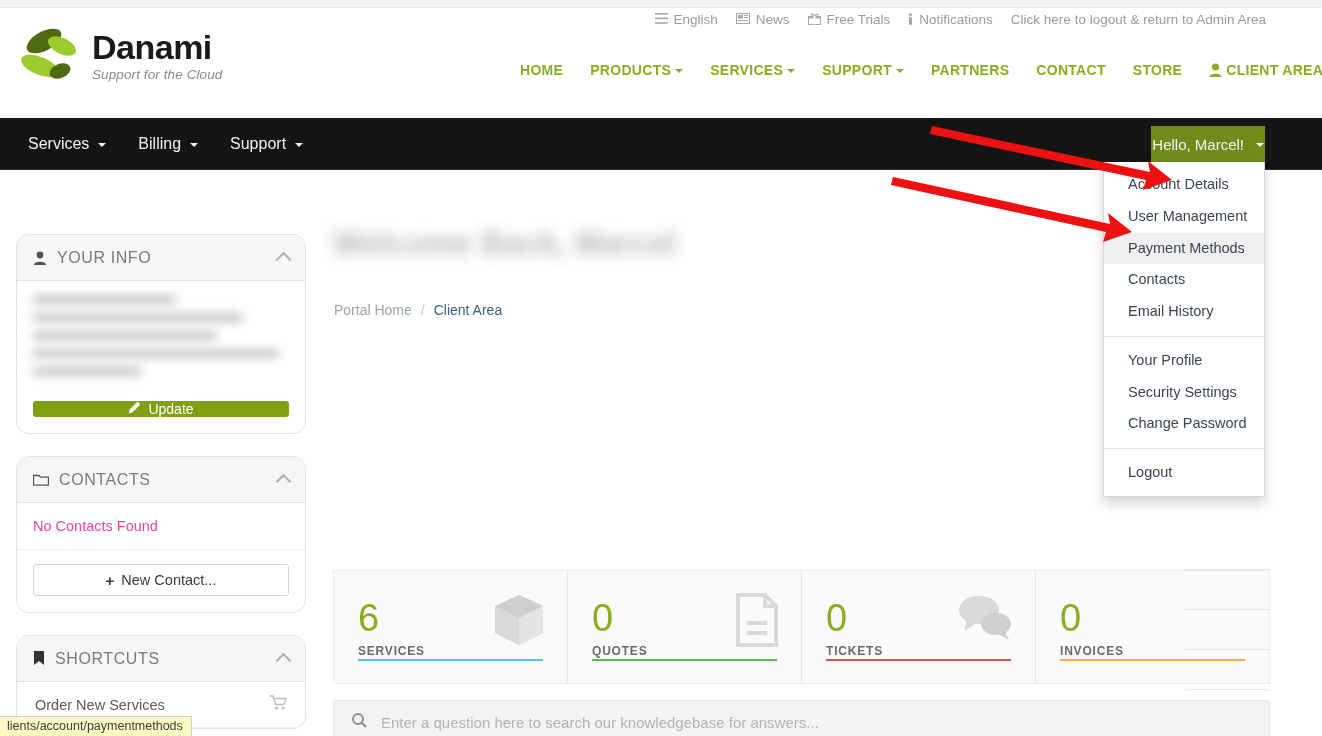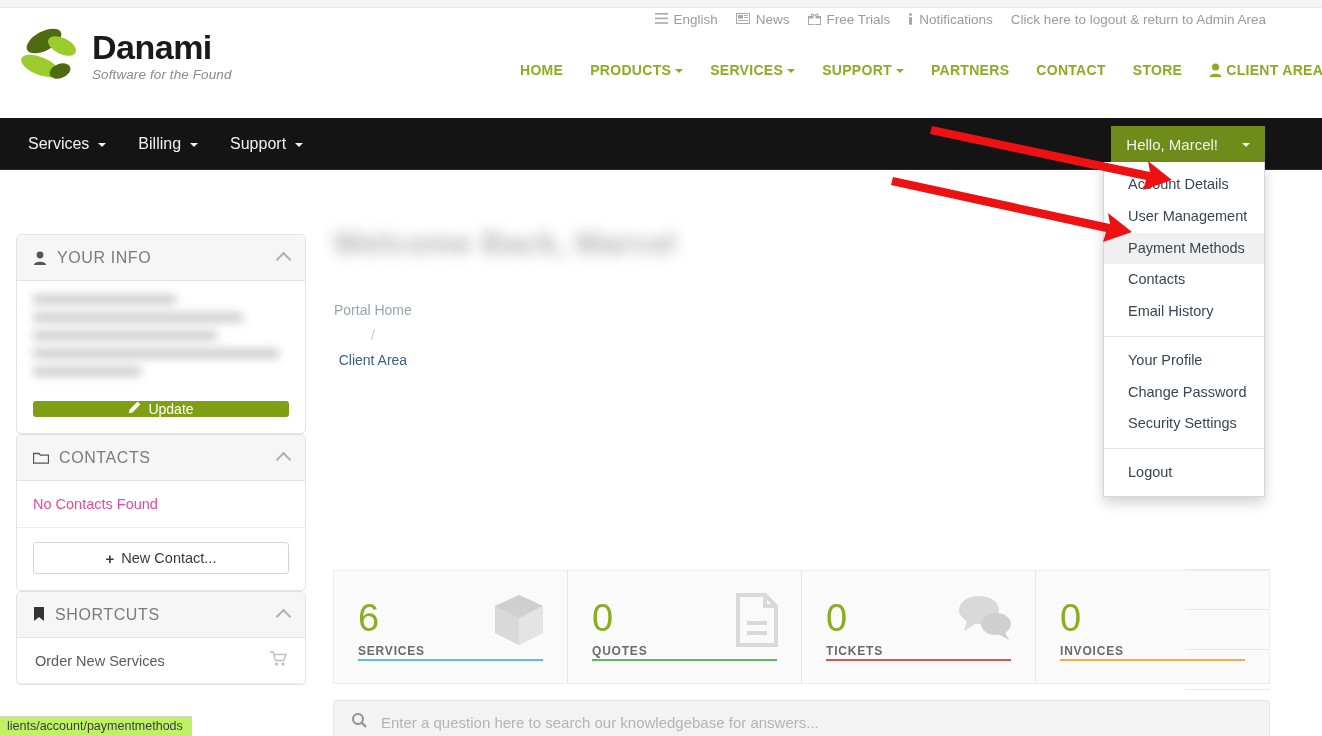--- a/index.html
+++ b/index.html
@@ -45,23 +45,23 @@
   
   .darknav {
     position: absolute; top: 118px; left: 0; width: 1322px; height: 52px;
     background: #141414; border-bottom: 1px solid #2a2a2a;
   }
   .darknav-inner { position: absolute; top: 0; left: 28px; height: 52px; display: flex; align-items: center; gap: 32px; }
   .dn-item { color: #f0f0f0; font-size: 16px; cursor: pointer; display: flex; align-items: center; gap: 9px; }
 
   .hello-btn {
     position: absolute; top: 126px; right: 57px;
-    height: 36px; padding: 0 15px;
+    height: 36px; padding: 0 1px;
     background: #6f8c1a; color: #f2f2f2;
-    display: flex; align-items: center; gap: 24px;
+    display: flex; align-items: center; gap: 12px;
     font-size: 15px; cursor: pointer;
   }
 
   
   .dropdown {
     position: absolute; top: 162px; right: 57px; width: 162px;
     background: #ffffff;
     border: 1px solid #d6d6d6; border-top: none;
     box-shadow: 0 6px 12px rgba(0,0,0,.175);
     padding: 7px 0 7px 0;
@@ -74,21 +74,21 @@
   }
   .dd-item.active { background: #f0f0f0; }
   .dd-sep { height: 1px; background: #e5e5e5; margin: 8px 0 8px 0; }
 
   
   .pagebg { position: absolute; top: 170px; left: 0; width: 1322px; height: 566px; background: #ffffff; }
   .greybar { position: absolute; top: 170px; left: 0; width: 1322px; height: 20px; background: #f7f7f7; }
 
   
   .sidebar { position: absolute; top: 234px; left: 16px; width: 290px; }
-  .panel { background: #fff; border: 1px solid #e2e2e2; border-radius: 5px; overflow: hidden; }
+  .panel { background: #fff; border: 1px solid #e2e2e2; border-radius: 13px; margin-bottom: 22px; overflow: hidden; }
   .panel-head {
     background: #f6f6f6; border-bottom: 1px solid #e2e2e2;
     height: 46px; display: flex; align-items: center; padding: 0 16px;
     color: #7b7b7b; font-size: 16px; letter-spacing: 0.6px;
   }
   .panel-head .phicon { margin-right: 10px; color: #555; font-size: 15px; display: flex; align-items: center; }
   .panel-head .chev {
     margin-left: auto; width: 11px; height: 11px;
     border-left: 2px solid #b0b0b0; border-top: 2px solid #b0b0b0;
     transform: rotate(45deg); margin-top: 4px;
@@ -122,21 +122,21 @@
 
   
   .main { position: absolute; top: 226px; left: 333px; width: 937px; }
   .welcome-blur {
     position: absolute; top: 0; left: 0; width: 412px; height: 56px;
     filter: blur(7px); font-size: 31px; font-weight: bold; color: #b4b4b4;
     white-space: nowrap; user-select: none; letter-spacing: 0.5px;
   }
   .breadcrumb {
     position: absolute; top: 76px; left: 1px;
-    font-size: 14px; color: #9aa4ad; display: flex; align-items: center; gap: 9px; flex-direction: column;
+    font-size: 14px; color: #9aa4ad; display: flex; align-items: center; gap: 9px;
   }
   .breadcrumb a { color: #9aa4ad; text-decoration: none; cursor: pointer; }
   .breadcrumb .bc-cur { color: #3a6186; cursor: pointer; }
   .bc-sep { color: #c6ccd1; }
 
   
   .stats {
     position: absolute; top: 344px; left: 0; width: 937px; height: 114px;
     background: #fafafa; border: 1px solid #ededed; display: flex;
   }
@@ -164,21 +164,21 @@
 
   .right-grid { position: absolute; top: 530px; left: 1185px; width: 85px; height: 196px; }
   .right-grid .rg-row { height: 40px; border-bottom: 1px solid #e8e8e8; }
 
   
   .arrows { position: absolute; top: 0; left: 0; width: 1322px; height: 736px; pointer-events: none; z-index: 80; }
 
   
   .statusbar {
     position: absolute; bottom: 0; left: -1px;
-    background: #bef264; border: 1px solid #d2d2d2; border-left: none; border-bottom: none;
+    background: #fef9c3; border: 1px solid #d2d2d2; border-left: none; border-bottom: none;
     padding: 2px 8px 3px 8px; font-size: 12.5px; color: #3c3c3c;
     z-index: 90; white-space: nowrap;
   }
 </style>
 </head>
 <body>
 
 <div class="page">
 
   <div class="topbar"></div>
@@ -237,21 +237,21 @@
     <div class="logo-mark">
       <svg width="66" height="60" viewBox="0 0 66 60">
         <ellipse cx="26" cy="15" rx="19" ry="9.5" transform="rotate(-28 26 15)" fill="#4f6b12"></ellipse>
         <ellipse cx="44" cy="20" rx="15" ry="8" transform="rotate(26 44 20)" fill="#9ccb2e"></ellipse>
         <ellipse cx="22" cy="40" rx="20" ry="9" transform="rotate(22 22 40)" fill="#9ccb2e"></ellipse>
         <ellipse cx="42" cy="45" rx="11" ry="7" transform="rotate(-22 42 45)" fill="#4f6b12"></ellipse>
       </svg>
     </div>
     <div class="logo-text">
       <div class="logo-title">Danami</div>
-      <div class="logo-tag">Software for the Found</div>
+      <div class="logo-tag">Support for the Cloud</div>
     </div>
   </div>
 
   <div class="mainnav">
     <a>
         <span>HOME</span>
       </a>
     <a>
         <span>PRODUCTS</span>
         <i class="caret-dn"></i>
@@ -459,22 +459,22 @@
   </div>
 
   <div class="dropdown">
     <div class="dd-item">Account Details</div>
     <div class="dd-item">User Management</div>
     <div class="dd-item active">Payment Methods</div>
     <div class="dd-item">Contacts</div>
     <div class="dd-item">Email History</div>
     <div class="dd-sep"></div>
     <div class="dd-item">Your Profile</div>
+    <div class="dd-item">Security Settings</div>
     <div class="dd-item">Change Password</div>
-    <div class="dd-item">Security Settings</div>
     <div class="dd-sep"></div>
     <div class="dd-item">Logout</div>
   </div>
 
   <svg class="arrows" viewBox="0 0 1322 736">
     <g fill="#ee1111">
       <path d="M932 126 L1150 172 L1148 161 L1172 180 L1143 190 L1146 180 L930 134 Z"></path>
       <path d="M893 177 L1110 224 L1108 213 L1132 232 L1103 242 L1106 232 L891 185 Z"></path>
     </g>
   </svg>

